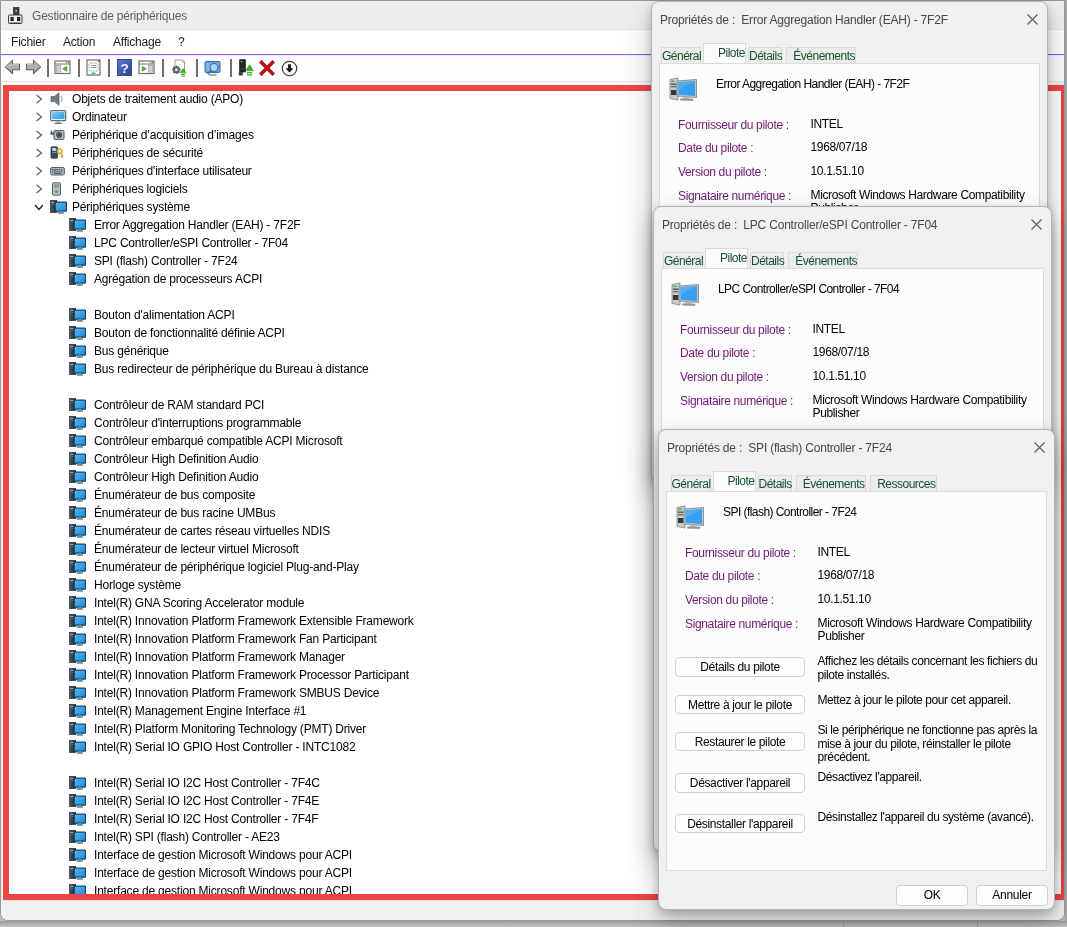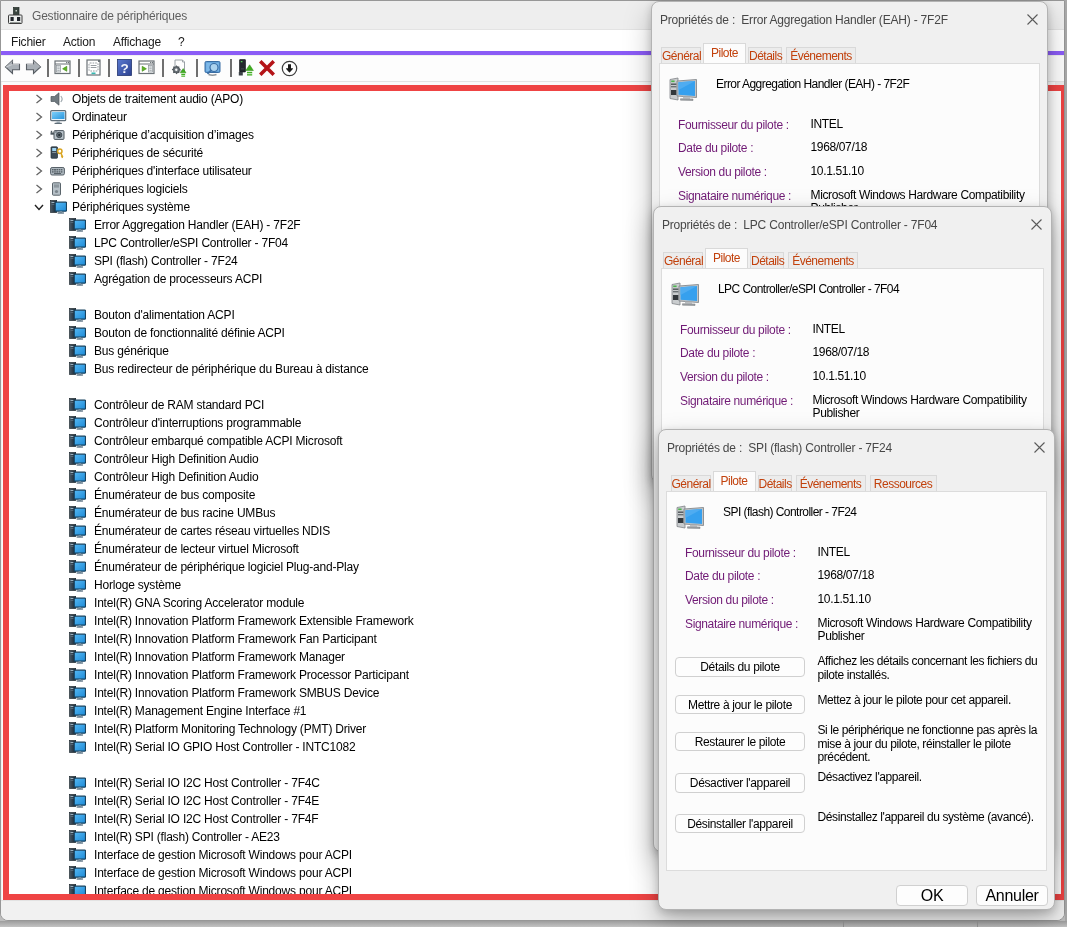--- a/index.html
+++ b/index.html
@@ -3,52 +3,52 @@
 *{margin:0;padding:0;box-sizing:border-box}
 html,body{width:1067px;height:927px;overflow:hidden;background:#bdbdbd;
  font-family:"Liberation Sans",sans-serif;-webkit-font-smoothing:antialiased}
 #win{position:absolute;left:0;top:0;width:1065px;height:921px;background:#f0f0f0;
  border:1px solid #979797;border-radius:0 0 8px 8px;overflow:hidden}
 #botshadow{position:absolute;left:0;top:921px;width:1067px;height:6px;
  background:linear-gradient(#9d9d9d,#c3c3c3)}
 #rightshadow{position:absolute;left:1065px;top:0;width:2px;height:921px;background:#a9a9a9}
 #tbar{position:absolute;left:0;top:0;width:100%;height:29px;background:#eeeeee;border-bottom:1px solid #e3e3e3}
 #tbar .ttxt{position:absolute;left:31px;top:8px;font-size:12px;color:#5f5f5f;letter-spacing:-0.2px}
-#menu{position:absolute;left:0;top:29px;width:100%;height:25px;background:#ffffff;border-bottom:4px solid #8b5cf6}
+#menu{position:absolute;left:0;top:29px;width:100%;height:25px;background:#ffffff;border-bottom:1px solid #8b5cf6}
 #menu span{position:absolute;top:5px;font-size:12px;color:#1a1a1a;letter-spacing:-0.2px}
 #tool{position:absolute;left:0;top:55px;width:100%;height:26px;background:#fdfdfd;border-bottom:1px solid #e3e3e3}
 #contentbg{position:absolute;left:1px;top:81px;width:1053px;height:818px;background:#fbfbfb}
 #scrollstrip{position:absolute;left:1054px;top:81px;width:10px;height:818px;background:#ececec}
 #tree{position:absolute;left:2px;top:84px;width:1064px;height:815px;background:#fff;
  border:6px solid #ef4444;overflow:hidden}
 .row{position:absolute;left:0;width:100%;height:18px}
 .rt{position:absolute;top:2px;font-size:12px;color:#000;letter-spacing:-0.2px;white-space:nowrap}
 #status{position:absolute;left:0;top:899px;width:1063px;height:22px;background:#f1f1f1;border-top:1px solid #e2e2e2}
 .dlg{position:absolute;background:#f0f0f0;border:1px solid #b3b3b3;border-radius:8px;
  box-shadow:0 12px 28px rgba(0,0,0,0.25),0 3px 8px rgba(0,0,0,0.18);font-size:12px}
 .dtitle{position:absolute;left:8px;top:11px;font-size:12px;color:#474747;letter-spacing:-0.2px;white-space:nowrap}
 .dx{position:absolute;right:9.5px;top:12px}
 .tabs{position:absolute;top:44.5px;height:16px;display:flex;align-items:flex-end}
-.tab{position:relative;height:16px;line-height:16px;margin-right:4px;background:#ececec;text-align:center;
- border:1px solid #d9d9d9;border-bottom:none;font-size:12px;letter-spacing:-0.5px;color:#c2410c;white-space:nowrap}
+.tab{position:relative;height:16px;line-height:16px;margin-right:4px;background:#ececec;text-align:right;
+ border:1px solid #d9d9d9;border-bottom:none;font-size:12px;letter-spacing:-0.5px;color:#14532d;white-space:nowrap}
 .tab.sel{height:20px;line-height:19px;margin-left:-2px;margin-right:2px;background:#fcfcfc;
  border:1px solid #d9d9d9;border-bottom:none;z-index:3}
 .pane{position:absolute;left:7px;right:7px;top:60.5px;bottom:38.5px;background:#fcfcfc;border:1px solid #dcdcdc;z-index:-1}
 .dlg .pane{z-index:0}
 .dicon{position:absolute;left:14px;top:74px;z-index:1}
 .dname{position:absolute;left:64px;top:74.5px;font-size:12px;color:#000;letter-spacing:-0.55px;z-index:1}
 .flds{position:absolute;left:26px;top:115.5px;z-index:1;width:350px}
 .frow{position:relative;min-height:13px;margin-bottom:9.8px;letter-spacing:-0.35px}
 .fl{color:#701a75}
 .fv{position:absolute;left:132.5px;color:#000;line-height:13.4px}
 .btn{position:absolute;left:16px;width:130px;height:19.5px;background:#fdfdfd;border:1px solid #d0d0d0;
  border-radius:4px;text-align:center;line-height:18px;font-size:12px;letter-spacing:-0.35px;z-index:1;color:#000}
 .bdesc{position:absolute;left:158.5px;width:236px;font-size:12px;letter-spacing:-0.4px;line-height:13.5px;z-index:1;color:#000}
 .okbtn{position:absolute;top:455px;width:72px;height:21px;background:#fdfdfd;border:1px solid #d0d0d0;
- border-radius:4px;text-align:center;line-height:19px;font-size:16px;letter-spacing:-0.3px;z-index:1;color:#000}
+ border-radius:4px;text-align:center;line-height:19px;font-size:12px;letter-spacing:-0.3px;z-index:1;color:#000}
 </style></head>
 <body>
 <svg width="0" height="0" style="position:absolute">
 <defs>
 <linearGradient id="scr" x1="0" y1="0" x2="1" y2="1">
  <stop offset="0" stop-color="#55b9f5"></stop>
         <stop offset="1" stop-color="#1e8ad6"></stop>
 </linearGradient>
 <linearGradient id="scr2" x1="0" y1="0" x2="1" y2="1">
  <stop offset="0" stop-color="#7fd0fa"></stop>

